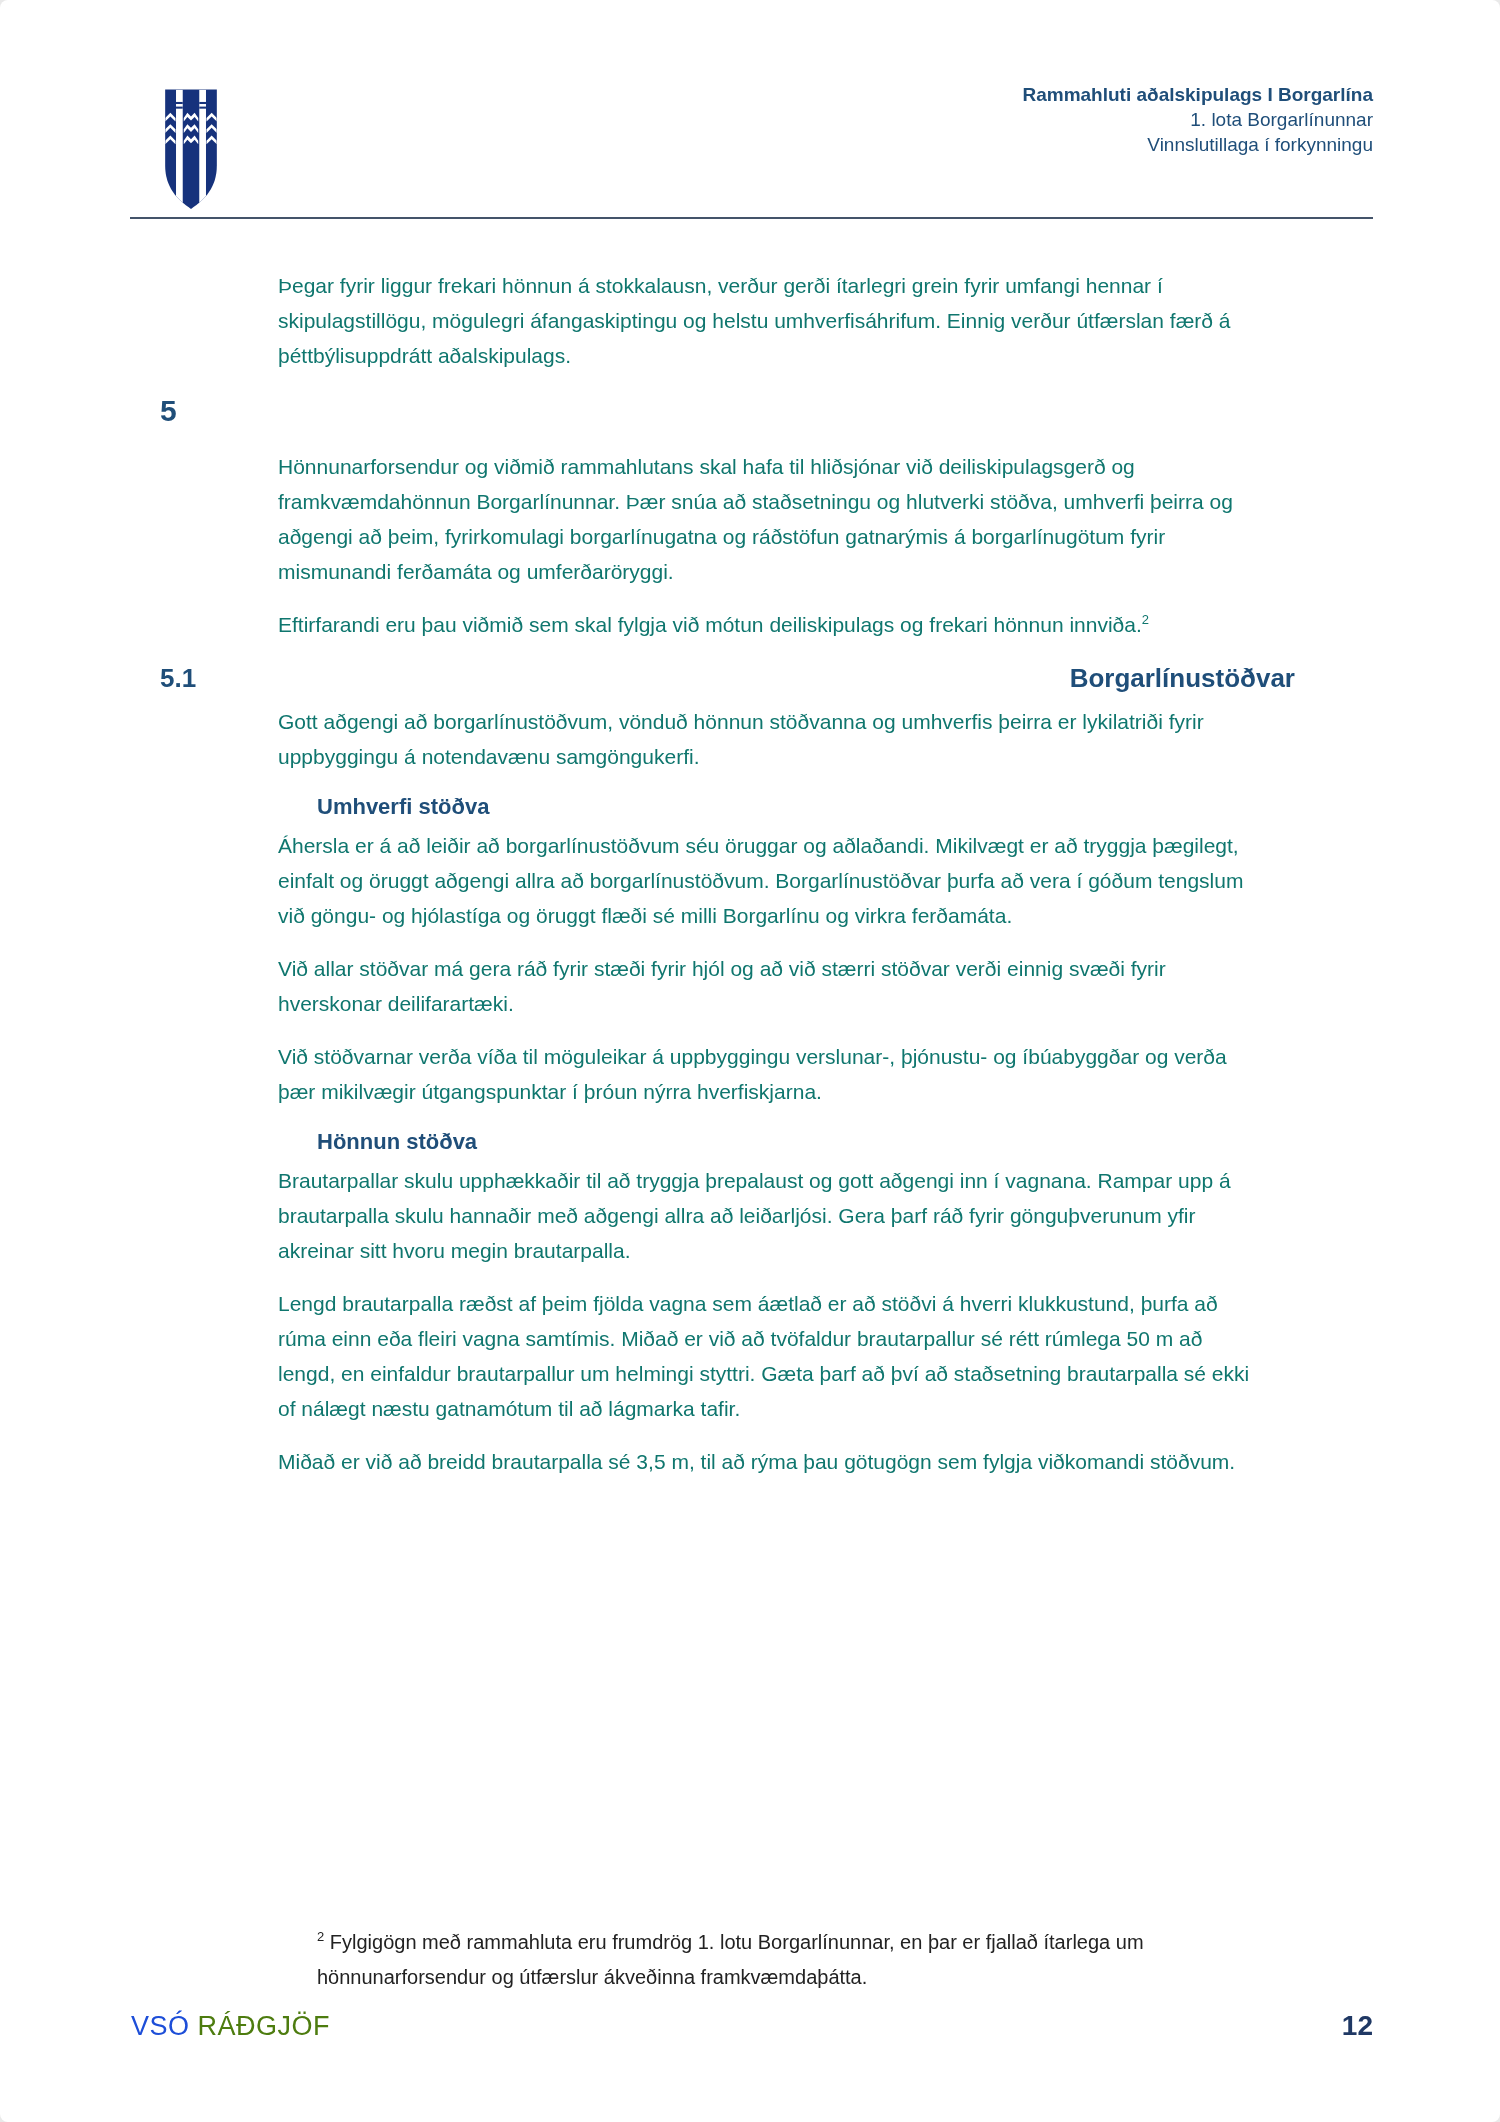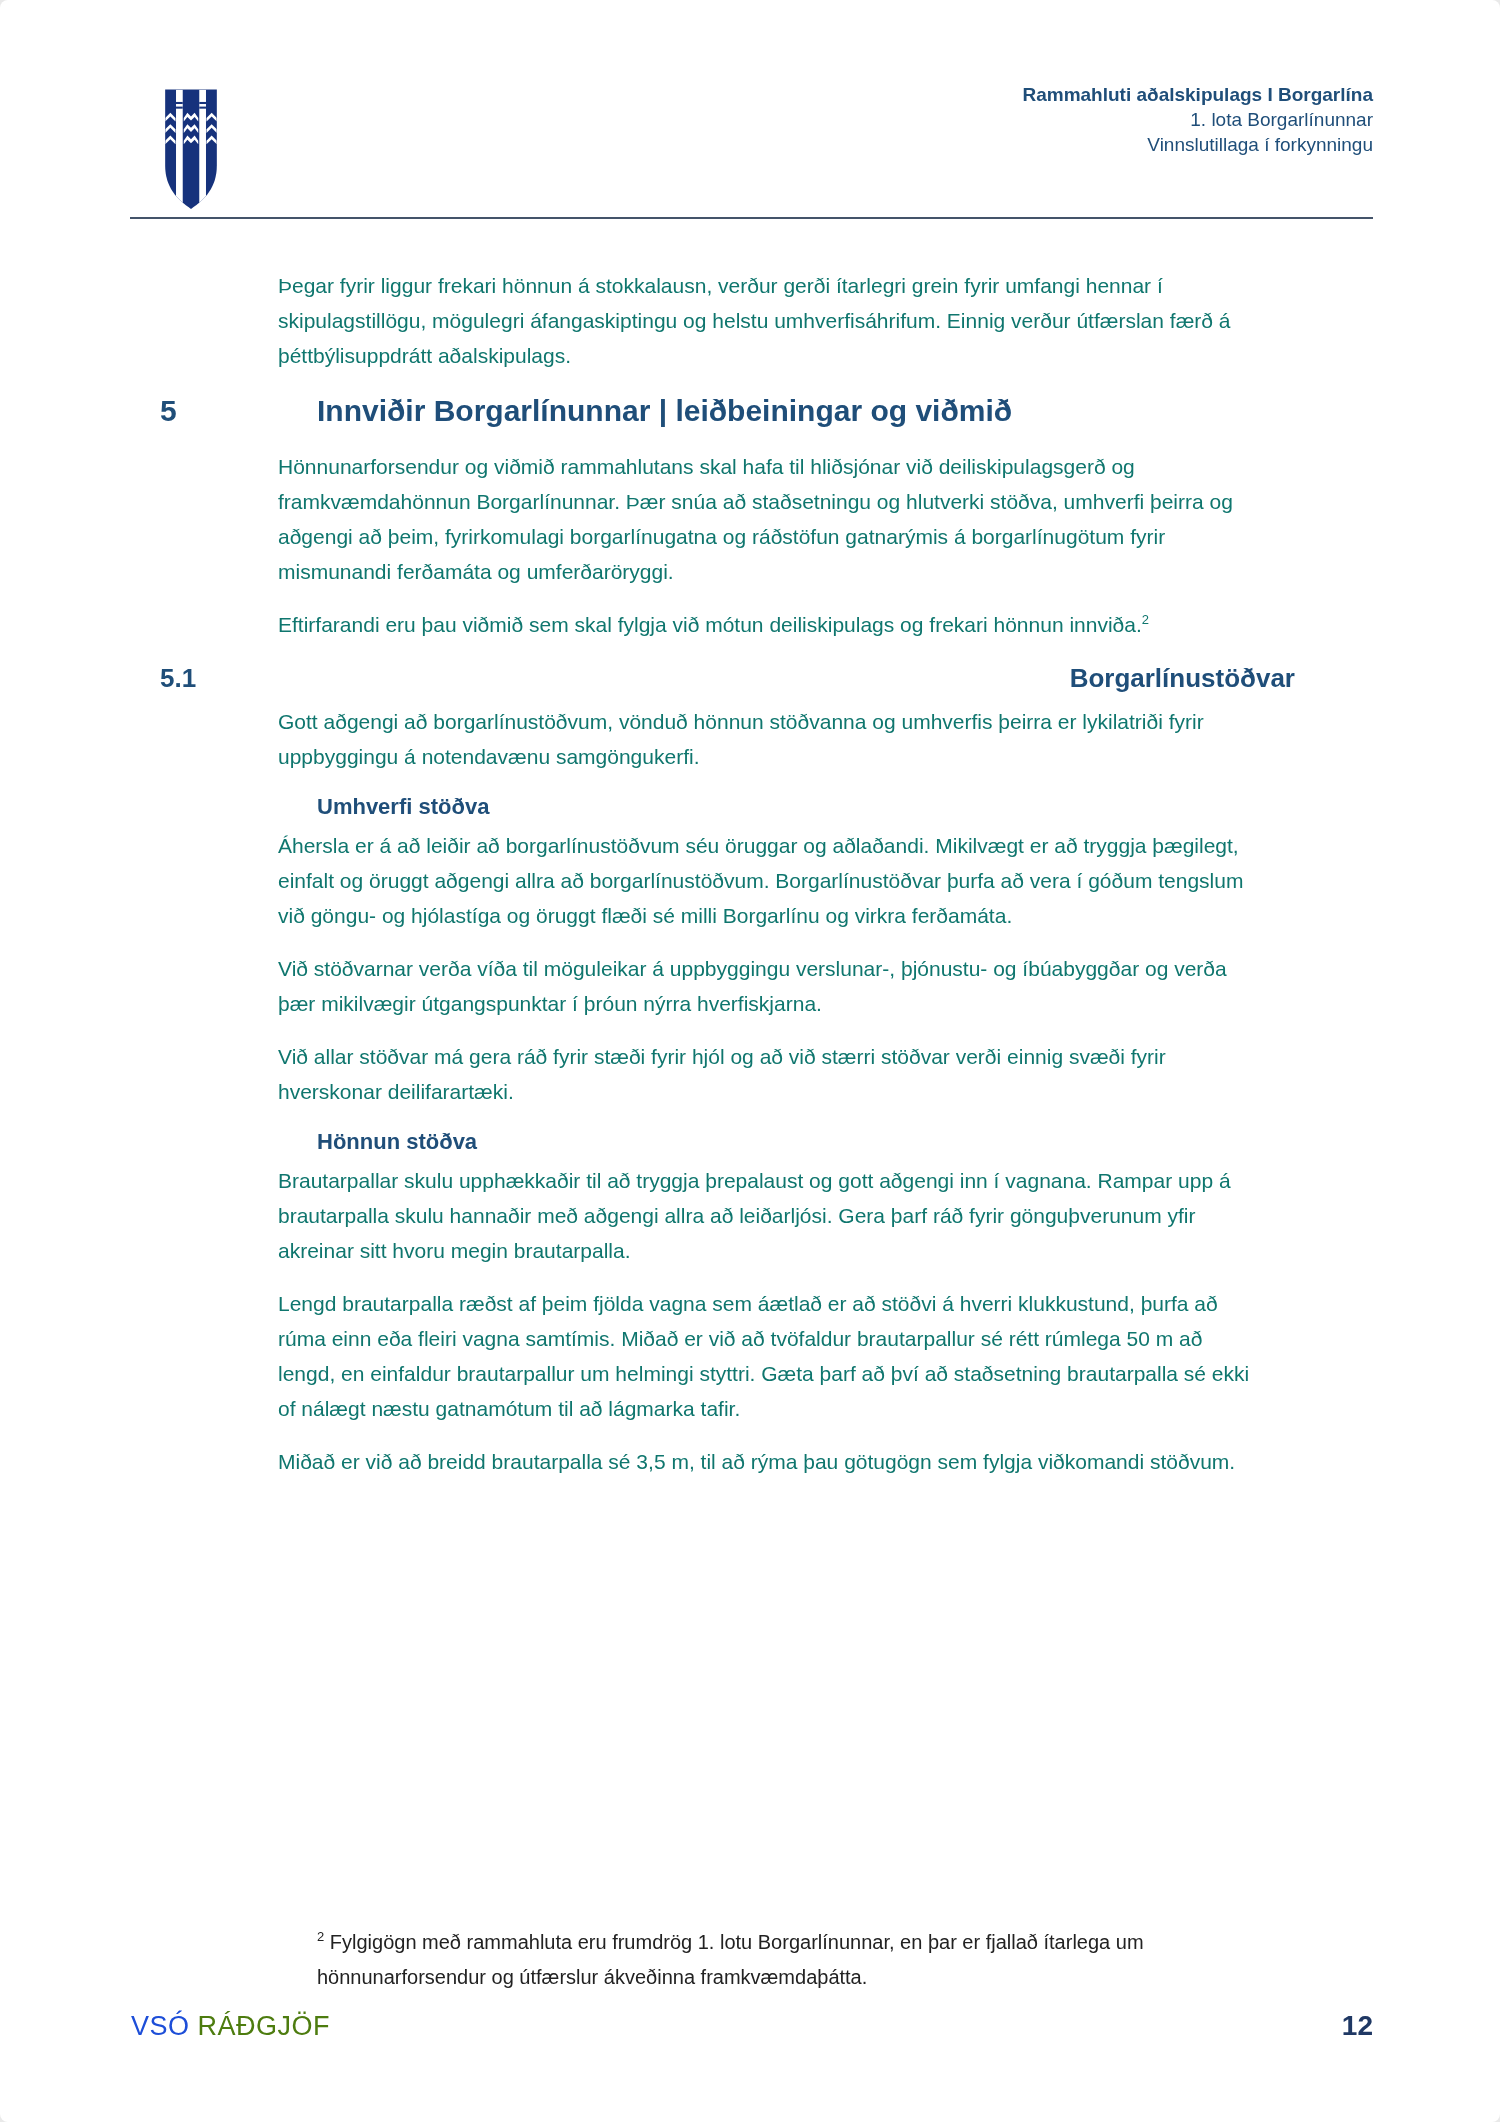--- a/index.html
+++ b/index.html
@@ -112,38 +112,37 @@
   </div>
 
   <div class="header-rule"></div>
 
   <div class="content">
 
     <p class="body">Þegar fyrir liggur frekari hönnun á stokkalausn, verður gerði ítarlegri grein fyrir umfangi hennar í skipulagstillögu, mögulegri áfangaskiptingu og helstu umhverfisáhrifum. Einnig verður útfærslan færð á þéttbýlisuppdrátt aðalskipulags.</p>
 
     <div class="h-row h1-row">
       <span class="h-num">5</span>
-      <span class="h-title">Innviðir Borgarlínunnar | leiðbeiningar og viðmið</span>
     </div>
 
     <p class="body">Hönnunarforsendur og viðmið rammahlutans skal hafa til hliðsjónar við deiliskipulagsgerð og framkvæmdahönnun Borgarlínunnar. Þær snúa að staðsetningu og hlutverki stöðva, umhverfi þeirra og aðgengi að þeim, fyrirkomulagi borgarlínugatna og ráðstöfun gatnarýmis á borgarlínugötum fyrir mismunandi ferðamáta og umferðaröryggi.</p>
 
     <p class="body"><span>Eftirfarandi eru þau viðmið sem skal fylgja við mótun deiliskipulags og frekari hönnun innviða.</span><sup class="fn-ref">2</sup></p>
 
     <div class="h-row h2-row">
       <span class="h-num">5.1</span>
       <span class="h-title">Borgarlínustöðvar</span>
     </div>
 
     <p class="body">Gott aðgengi að borgarlínustöðvum, vönduð hönnun stöðvanna og umhverfis þeirra er lykilatriði fyrir uppbyggingu á notendavænu samgöngukerfi.</p>
 
     <div class="h3">Umhverfi stöðva</div>
     <p class="body">Áhersla er á að leiðir að borgarlínustöðvum séu öruggar og aðlaðandi. Mikilvægt er að tryggja þægilegt, einfalt og öruggt aðgengi allra að borgarlínustöðvum. Borgarlínustöðvar þurfa að vera í góðum tengslum við göngu- og hjólastíga og öruggt flæði sé milli Borgarlínu og virkra ferðamáta.</p>
+    <p class="body">Við allar stöðvar má gera ráð fyrir stæði fyrir hjól og að við stærri stöðvar verði einnig svæði fyrir hverskonar deilifarartæki.</p>
     <p class="body">Við stöðvarnar verða víða til möguleikar á uppbyggingu verslunar-, þjónustu- og íbúabyggðar og verða þær mikilvægir útgangspunktar í þróun nýrra hverfiskjarna.</p>
-    <p class="body">Við allar stöðvar má gera ráð fyrir stæði fyrir hjól og að við stærri stöðvar verði einnig svæði fyrir hverskonar deilifarartæki.</p>
 
     <div class="h3">Hönnun stöðva</div>
     <p class="body">Brautarpallar skulu upphækkaðir til að tryggja þrepalaust og gott aðgengi inn í vagnana. Rampar upp á brautarpalla skulu hannaðir með aðgengi allra að leiðarljósi. Gera þarf ráð fyrir gönguþverunum yfir akreinar sitt hvoru megin brautarpalla.</p>
     <p class="body">Lengd brautarpalla ræðst af þeim fjölda vagna sem áætlað er að stöðvi á hverri klukkustund, þurfa að rúma einn eða fleiri vagna samtímis. Miðað er við að tvöfaldur brautarpallur sé rétt rúmlega 50 m að lengd, en einfaldur brautarpallur um helmingi styttri. Gæta þarf að því að staðsetning brautarpalla sé ekki of nálægt næstu gatnamótum til að lágmarka tafir.</p>
     <p class="body">Miðað er við að breidd brautarpalla sé 3,5 m, til að rýma þau götugögn sem fylgja viðkomandi stöðvum.</p>
 
   </div>
 
   <div class="footnote"><sup>2</sup><span> Fylgigögn með rammahluta eru frumdrög 1. lotu Borgarlínunnar, en þar er fjallað ítarlega um hönnunarforsendur og útfærslur ákveðinna framkvæmdaþátta.</span></div>
 

